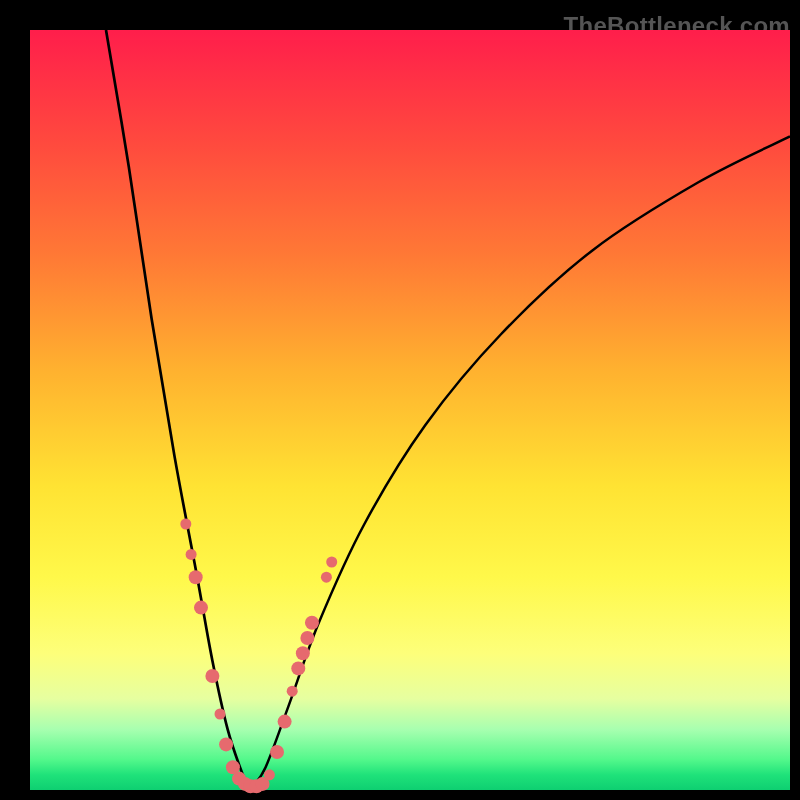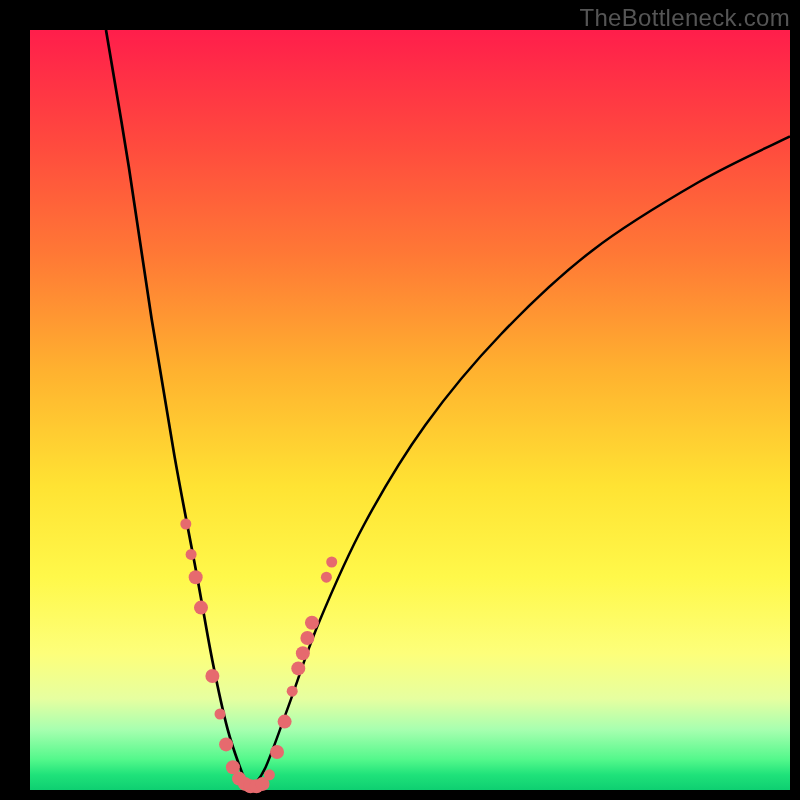--- a/index.html
+++ b/index.html
@@ -33,25 +33,25 @@
       #fdff7a 82%,
       #e6ffa0 88%,
       #a8ffb0 92%,
       #53f88b 96%,
       #1fe27a 98%,
       #0ecf71 100%
     );
   }
   .watermark {
     position: absolute;
-    top: 4px;
+    top: 12px;
     right: 10px;
     color: #555;
     font-size: 24px;
-    font-weight: 400;
+    font-weight: 700;
     letter-spacing: 0.3px;
     user-select: none;
   }
   svg.curve {
     position: absolute;
     left: 0;
     top: 0;
     width: 760px;
     height: 760px;
     overflow: visible;

